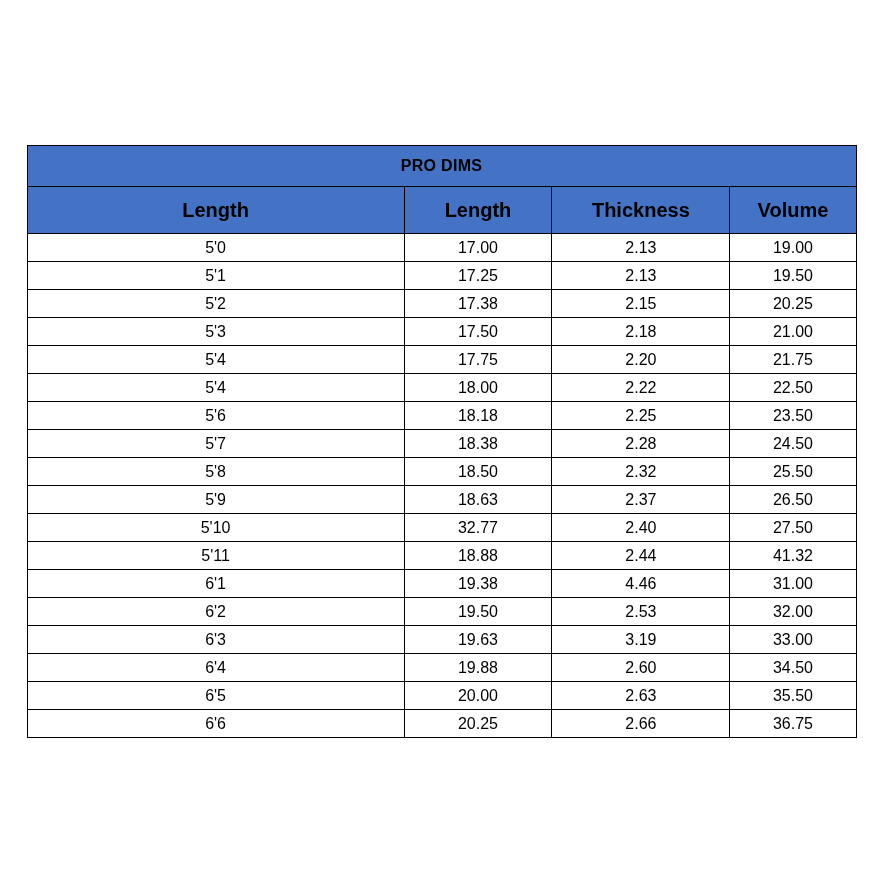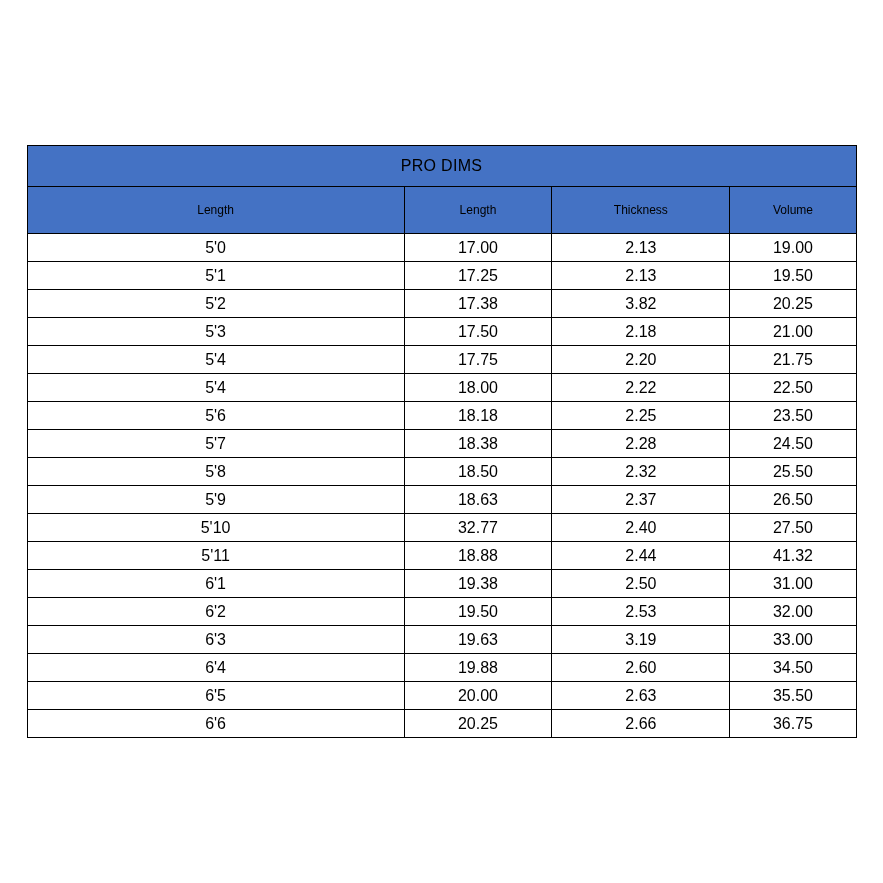--- a/index.html
+++ b/index.html
@@ -31,30 +31,30 @@
     text-align: center;
     font-size: 16px;
     color: #000000;
     padding: 0;
     height: 27px;
     line-height: 27px;
     font-weight: normal;
   }
   tr.title-row td {
     background: #4472c4;
-    font-weight: normal;
+    font-weight: bold;
     font-size: 16px;
     height: 40px;
     line-height: 40px;
     letter-spacing: 0.3px;
   }
   tr.header-row th {
     background: #4472c4;
-    font-weight: normal;
-    font-size: 12px;
+    font-weight: bold;
+    font-size: 20px;
     height: 46px;
     line-height: 46px;
   }
   tr.data-row td {
     background: #ffffff;
   }
   col.c-length { width: 45.5%; }
   col.c-width  { width: 17.8%; }
   col.c-thick  { width: 21.5%; }
   col.c-vol    { width: 15.2%; }
@@ -89,21 +89,21 @@
       </tr>
       <tr class="data-row">
         <td>5'1</td>
         <td>17.25</td>
         <td>2.13</td>
         <td>19.50</td>
       </tr>
       <tr class="data-row">
         <td>5'2</td>
         <td>17.38</td>
-        <td>3.82</td>
+        <td>2.15</td>
         <td>20.25</td>
       </tr>
       <tr class="data-row">
         <td>5'3</td>
         <td>17.50</td>
         <td>2.18</td>
         <td>21.00</td>
       </tr>
       <tr class="data-row">
         <td>5'4</td>
@@ -149,21 +149,21 @@
       </tr>
       <tr class="data-row">
         <td>5'11</td>
         <td>18.88</td>
         <td>2.44</td>
         <td>41.32</td>
       </tr>
       <tr class="data-row">
         <td>6'1</td>
         <td>19.38</td>
-        <td>2.50</td>
+        <td>4.46</td>
         <td>31.00</td>
       </tr>
       <tr class="data-row">
         <td>6'2</td>
         <td>19.50</td>
         <td>2.53</td>
         <td>32.00</td>
       </tr>
       <tr class="data-row">
         <td>6'3</td>

